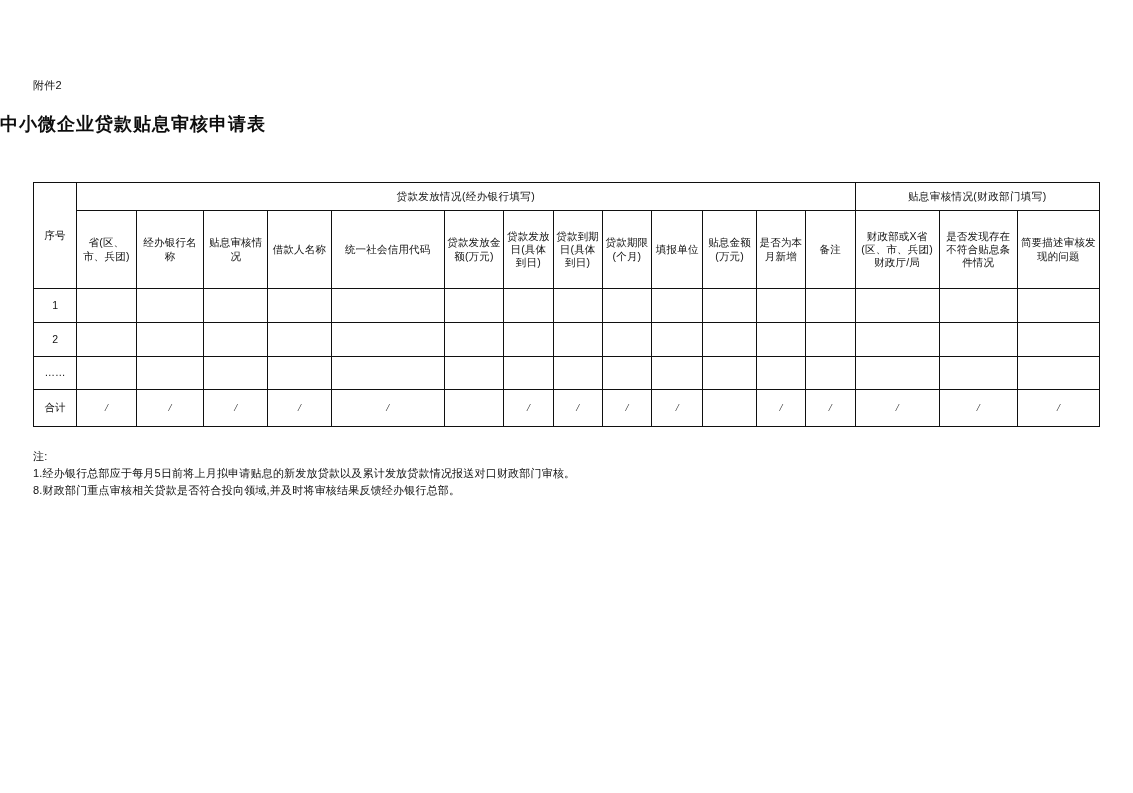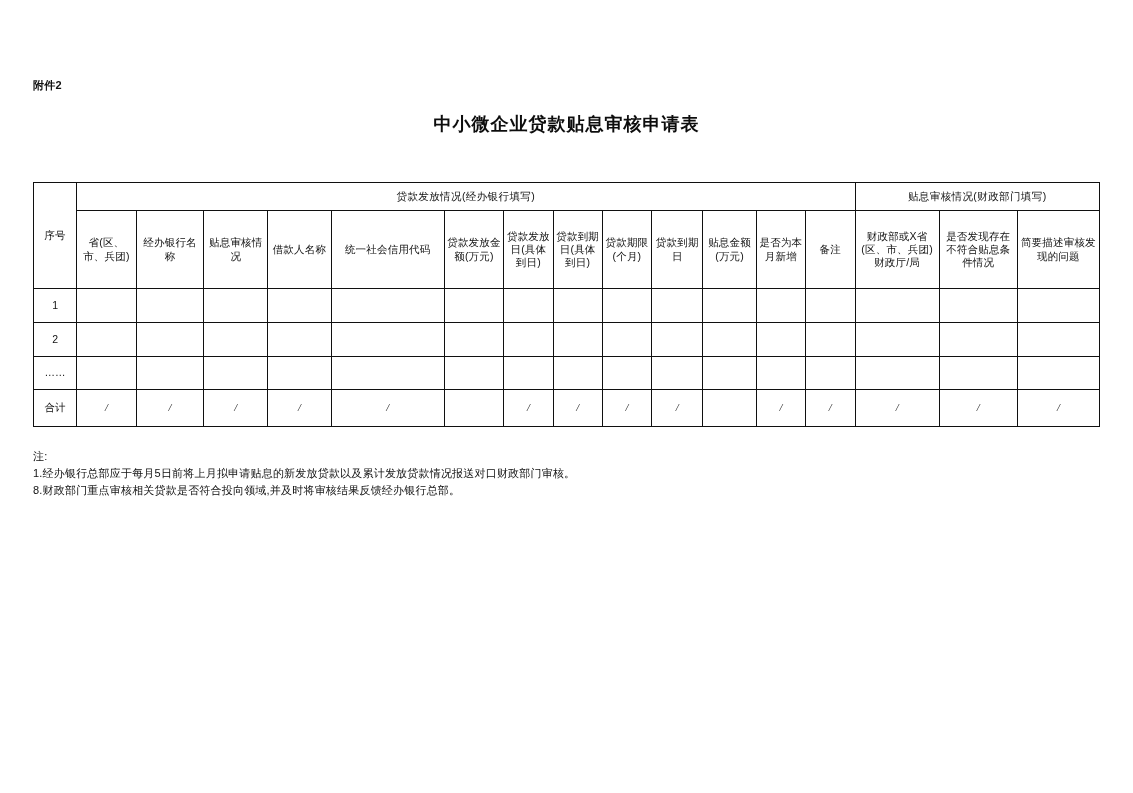--- a/index.html
+++ b/index.html
@@ -20,30 +20,30 @@
     left: 0; top: 0;
     width: 1133px;
     height: 793px;
   }
   .attachment-tag {
     position: absolute;
     left: 33px;
     top: 78px;
     font-family: "Liberation Sans", "DejaVu Sans", sans-serif;
     font-size: 11px;
-    font-weight: bold;
+    font-weight: normal;
     letter-spacing: 0.3px;
     color: #111;
   }
   .doc-title {
     position: absolute;
     left: 0;
     top: 112px;
     width: 1133px;
-    text-align: center;
+    text-align: left;
     font-family: "Liberation Sans", "DejaVu Sans", sans-serif;
     font-size: 18px;
     font-weight: bold;
     letter-spacing: 1px;
     color: #0d0d0d;
   }
   .fill-unit {
     position: absolute;
     left: 44px;
     top: 158px;
@@ -160,21 +160,21 @@
       <tr class="col-head">
         <td>省(区、市、兵团)</td>
         <td>经办银行名称</td>
         <td>贴息审核情况</td>
         <td>借款人名称</td>
         <td>统一社会信用代码</td>
         <td>贷款发放金额(万元)</td>
         <td>贷款发放日(具体到日)</td>
         <td>贷款到期日(具体到日)</td>
         <td>贷款期限(个月)</td>
-        <td>贷款到期日</td>
+        <td>填报单位</td>
         <td>贴息金额(万元)</td>
         <td>是否为本月新增</td>
         <td>备注</td>
         <td>财政部或X省(区、市、兵团)财政厅/局</td>
         <td>是否发现存在不符合贴息条件情况</td>
         <td>简要描述审核发现的问题</td>
       </tr>
 
       <tr class="body-row">
         <td>1</td>

